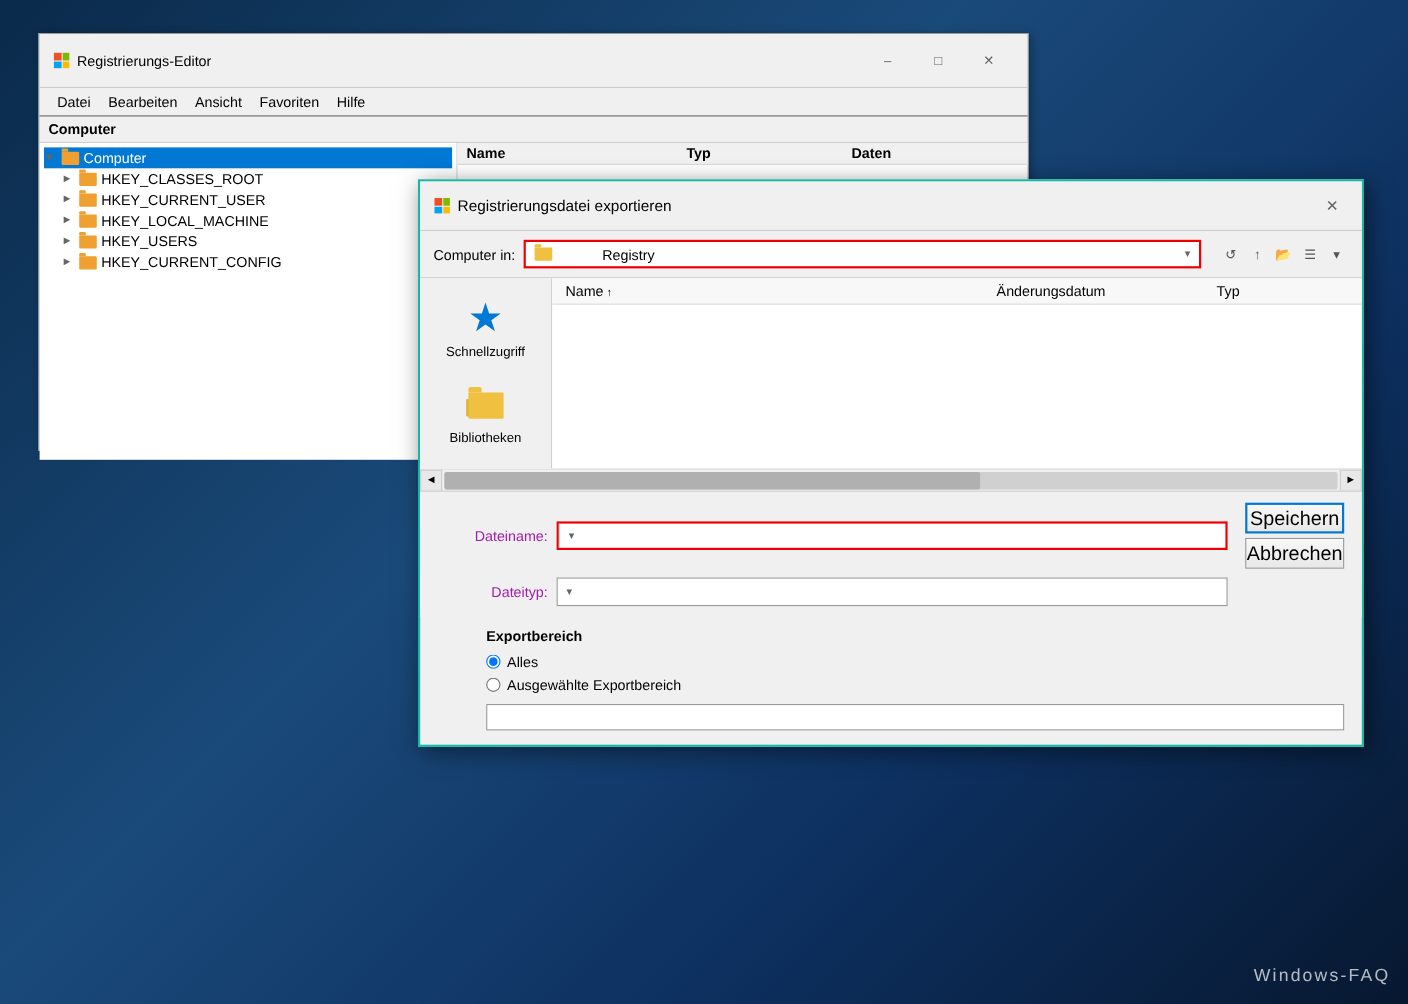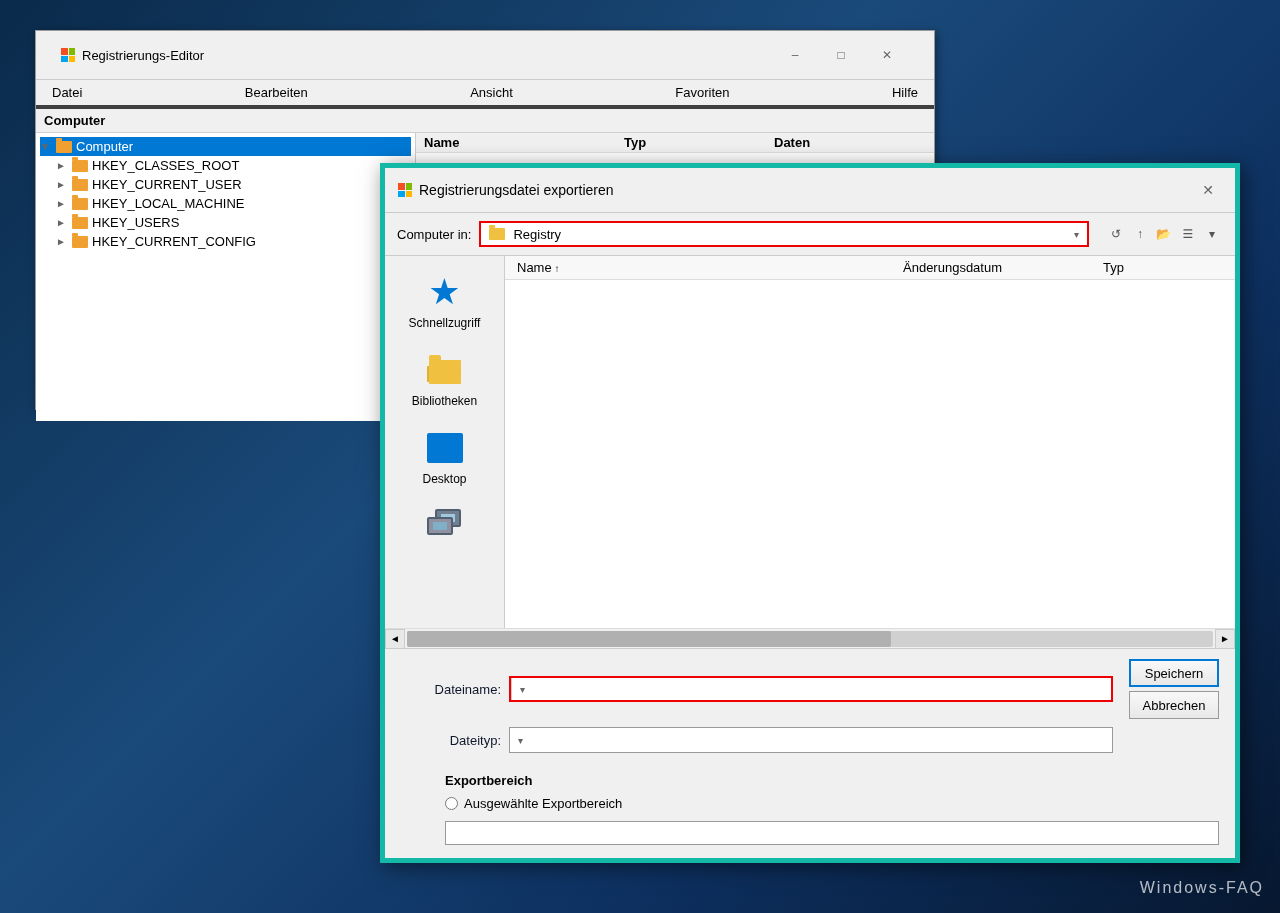--- a/index.html
+++ b/index.html
@@ -20,21 +20,21 @@
       left: 35px;
       width: 900px;
       height: 380px;
       background: #f0f0f0;
       border: 1px solid #999;
       box-shadow: 2px 2px 8px rgba(0,0,0,0.4);
     }
     .reg-editor-titlebar {
       display: flex;
       align-items: center;
-      padding: 8px 24px;
+      padding: 8px 12px;
       background: #f0f0f0;
       border-bottom: 1px solid #ccc;
     }
     .win-icon {
       width: 16px;
       height: 16px;
       margin-right: 6px;
       display: inline-flex;
       align-items: center;
       justify-content: center;
@@ -74,22 +74,21 @@
       cursor: pointer;
       font-size: 12px;
       color: #666;
     }
 
     .reg-editor-menubar {
       display: flex;
       gap: 0;
       padding: 2px 8px;
       background: #f0f0f0;
-      border-bottom: 4px solid #404040;
-      justify-content: space-between;
+      border-bottom: 1px solid #404040;
     }
     .menu-item {
       padding: 3px 8px;
       cursor: pointer;
       font-size: 13px;
     }
 
     .reg-editor-address {
       padding: 4px 8px;
       background: #f0f0f0;
@@ -161,23 +160,23 @@
     .values-col.name { width: 200px; }
     .values-col.typ { width: 150px; }
     .values-col.daten { flex: 1; }
 
     
     .export-dialog {
       position: absolute;
       top: 163px;
       left: 380px;
       width: 860px;
-      height: 700px;
-      background: #f0f0f0;
-      border: 5px solid #14b8a6;
+      height: 516px;
+      background: #f0f0f0;
+      border: 2px solid #14b8a6;
       box-shadow: 4px 4px 20px rgba(0,0,0,0.5);
     }
     .dialog-titlebar {
       display: flex;
       align-items: center;
       padding: 10px 12px;
       background: #f0f0f0;
       border-bottom: 1px solid #ccc;
     }
     .dialog-title {
@@ -242,21 +241,21 @@
     .location-folder-icon::before {
       content: '';
       position: absolute;
       top: -3px;
       left: 0;
       width: 6px;
       height: 3px;
       background: #f0c040;
       border-radius: 1px 1px 0 0;
     }
-    .location-text { flex: 1; }
+    .location-text { flex: 1; margin-left: 37px; }
     .location-arrow { font-size: 10px; color: #666; }
 
     .toolbar-icons {
       display: flex;
       gap: 2px;
       margin-left: 8px;
     }
     .toolbar-icon {
       width: 22px;
       height: 22px;
@@ -480,21 +479,21 @@
       border-top: 1px solid #ccc;
     }
     .filename-row {
       display: flex;
       align-items: center;
       margin-bottom: 8px;
       gap: 8px;
     }
     .field-label {
       font-size: 13px;
-      color: #0f172a;
+      color: #a21caf;
       width: 100px;
       text-align: right;
     }
     .filename-input-wrapper {
       flex: 1;
       display: flex;
       align-items: center;
       border: 2px solid #e00;
       background: #fff;
       height: 26px;
@@ -543,21 +542,21 @@
       flex-direction: column;
       gap: 4px;
       margin-left: 8px;
     }
     .dialog-btn {
       width: 90px;
       height: 28px;
       border: 1px solid #999;
       background: linear-gradient(to bottom, #f8f8f8, #e8e8e8);
       cursor: pointer;
-      font-size: 13px;
+      font-size: 18px;
       display: flex;
       align-items: center;
       justify-content: center;
     }
     .dialog-btn.primary { border: 2px solid #0078d4; }
 
     
     .export-section {
       padding: 10px 16px;
       margin-left: 44px;
@@ -774,20 +773,24 @@
         <div class="filetype-dropdown">
           <span class="filetype-arrow">▾</span>
         </div>
         <div style="width:98px"></div>
       </div>
     </div>
 
     <div class="export-section">
       <div class="export-title">Exportbereich</div>
       <div class="radio-row">
+        <input type="radio" name="export" id="r-alles" checked="" style="">
+        <label class="radio-label" for="r-alles">Alles</label>
+      </div>
+      <div class="radio-row">
         <input type="radio" name="export" id="r-teil" style="">
         <label class="radio-label" for="r-teil">Ausgewählte Exportbereich</label>
       </div>
       <input class="export-path-input" type="text" value="" style="">
     </div>
   </div>
 </div>
 
 <div class="watermark">Windows-FAQ</div>
 

